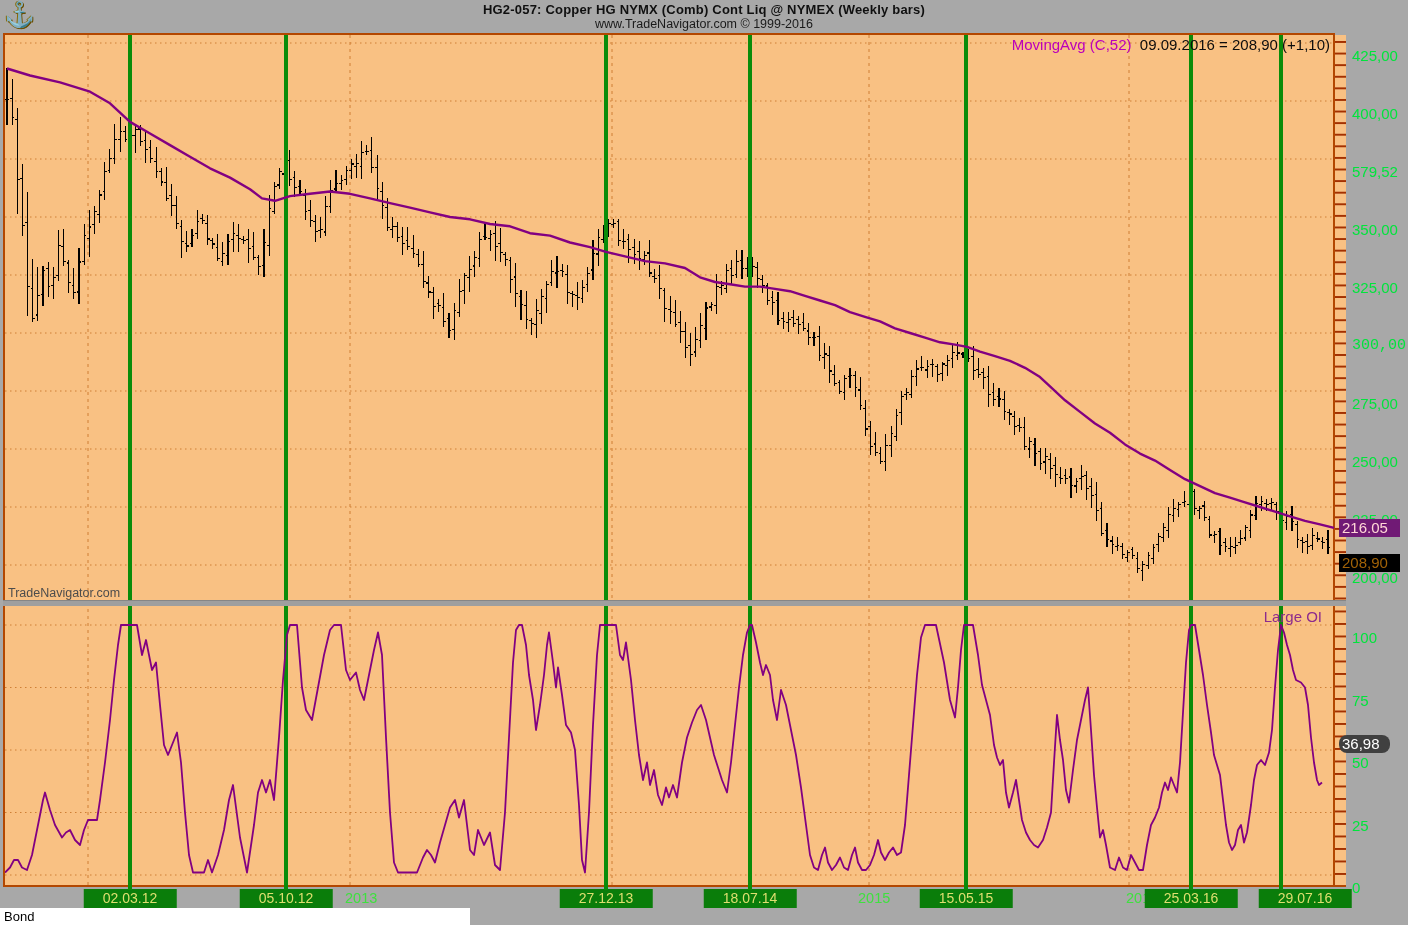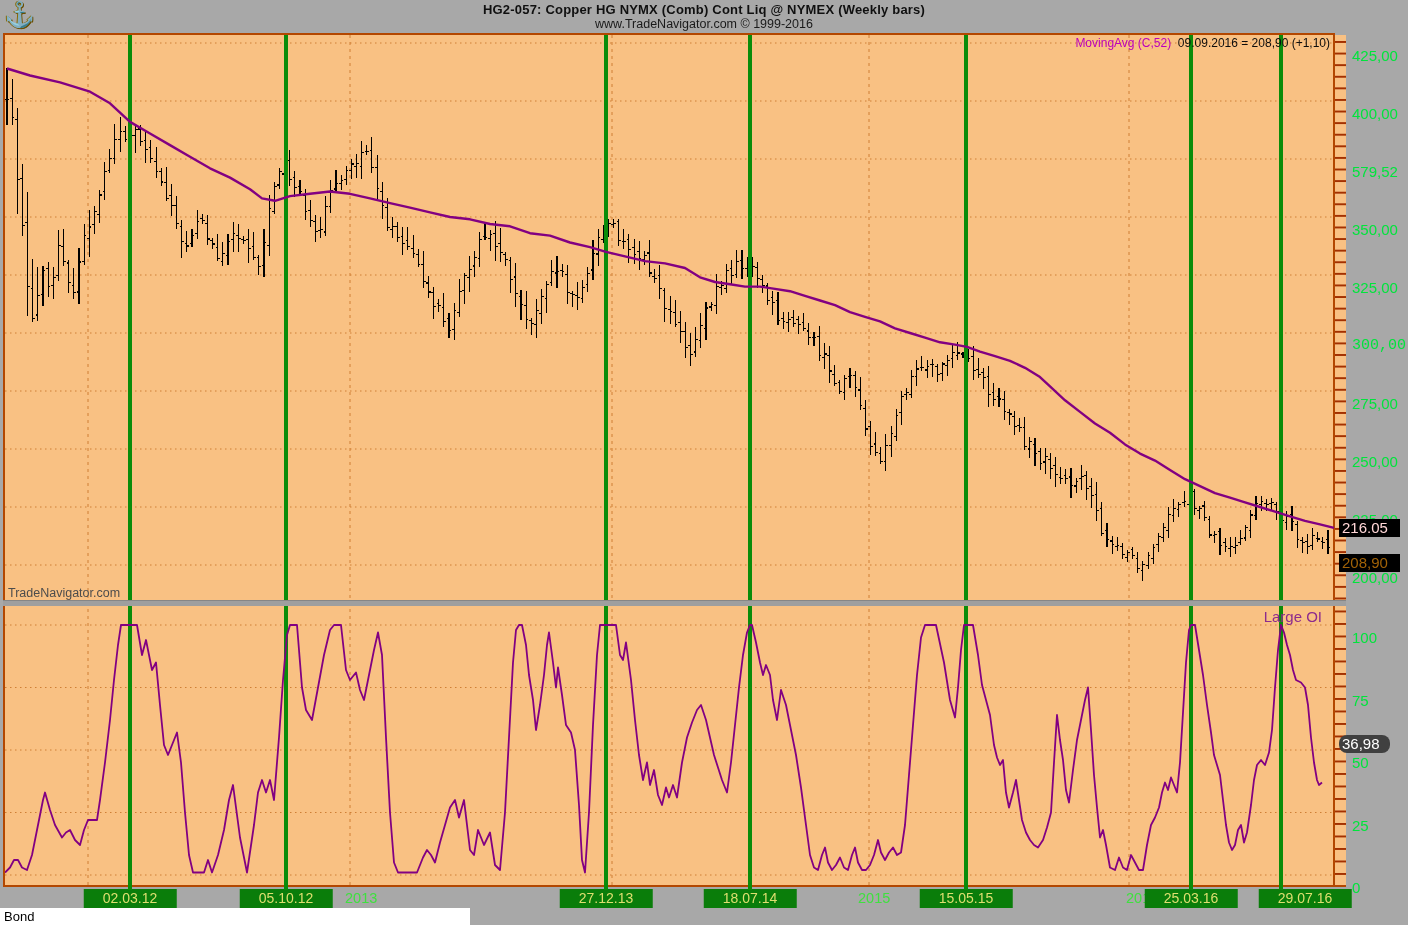--- a/index.html
+++ b/index.html
@@ -15,21 +15,21 @@
     background:var(--panel-bg,#f9c183);border:2px solid var(--frame,#b34700);}
   #chart{position:absolute;left:5px;top:35px;}
   .gutter{position:absolute;left:1335px;width:11px;background:var(--panel-bg,#f9c183);
     background-image:linear-gradient(var(--tick,#a33000) 0 2px, transparent 2px);
     background-repeat:repeat-y;}
   #gutter-price{top:35px;height:565px;background-size:100% 11.6px;background-position:0 6px;}
   #gutter-osc{top:606px;height:279px;background-size:100% 12.5px;background-position:0 17px;
     border-bottom:2px solid var(--frame,#b34700);}
   #separator{position:absolute;left:3px;top:600px;width:1343px;height:6px;
     background:var(--sep,#9f9f9f);box-shadow:inset 0 1px 0 #868686;z-index:6;}
-  .legend{position:absolute;top:36px;right:78px;font-size:12px;white-space:pre;z-index:7;}
+  .legend{position:absolute;top:36px;right:78px;font-size:15px;white-space:pre;z-index:7;}
   .legend .ind{color:var(--legend-ind,#bb00bb);}
   .legend .val{color:#0d0d0d;}
   .osc-title{position:absolute;top:608px;right:86px;font-size:15px;color:var(--oscl,#8d2b8d);z-index:7;}
   .watermark{position:absolute;left:8px;top:586px;font-size:12.5px;color:var(--wm,#4c4c4c);z-index:7;}
   .yt{position:absolute;left:1352px;height:18px;line-height:18px;font-size:15px;
     color:var(--axis,#00e43c);margin-top:13px;}
   .tag{position:absolute;left:1339px;height:18px;line-height:18px;font-size:15px;
     padding-left:3px;z-index:8;}
   .yr{position:absolute;top:890px;font-size:14.5px;color:var(--year,#3fe03f);z-index:1;}
   .db{position:absolute;top:889px;height:19px;line-height:19px;font-size:14px;padding:0 19px;
@@ -79,21 +79,21 @@
     <div class="yt" style="top: 324px; font-family: Liberation Mono, monospace;">300,00</div>
     <div class="yt" style="top: 382px;">275,00</div>
     <div class="yt" style="top: 440px;">250,00</div>
     <div class="yt" style="top: 498px;">225,00</div>
     <div class="yt" style="top: 556px;">200,00</div>
     <div class="yt" style="top: 616px;">100</div>
     <div class="yt" style="top: 678.5px;">75</div>
     <div class="yt" style="top: 741px;">50</div>
     <div class="yt" style="top: 803.5px;">25</div>
     <div class="yt" style="top: 866px;">0</div>
-    <div class="tag" style="top: 518.764px; background: #000000; color: rgb(255, 214, 214); width: 58px;">216.05</div>
+    <div class="tag" style="top: 518.764px; background: #701a75; color: rgb(255, 214, 214); width: 58px;">216.05</div>
     <div class="tag" style="top: 522px; background: rgb(0, 0, 0); color: #a16207; width: 58px; margin-top: 32px;">208,90</div>
     <div class="tag" style="top: 735px; background: #404040; color: rgb(255, 255, 255); width: 48px; border-radius: 8px;">36,98</div>
     <div class="yr" style="left: 86px;">2012</div>
     <div class="yr" style="left: 345px;">2013</div>
     <div class="yr" style="left: 604px;">2014</div>
     <div class="yr" style="left: 858px;">2015</div>
     <div class="yr" style="left: 1126px;">2016</div>
     <div class="stub" style="left: 128px;"></div>
     <div class="db" style="left: 130px;">02.03.12</div>
     <div class="stub" style="left: 284px;"></div>

